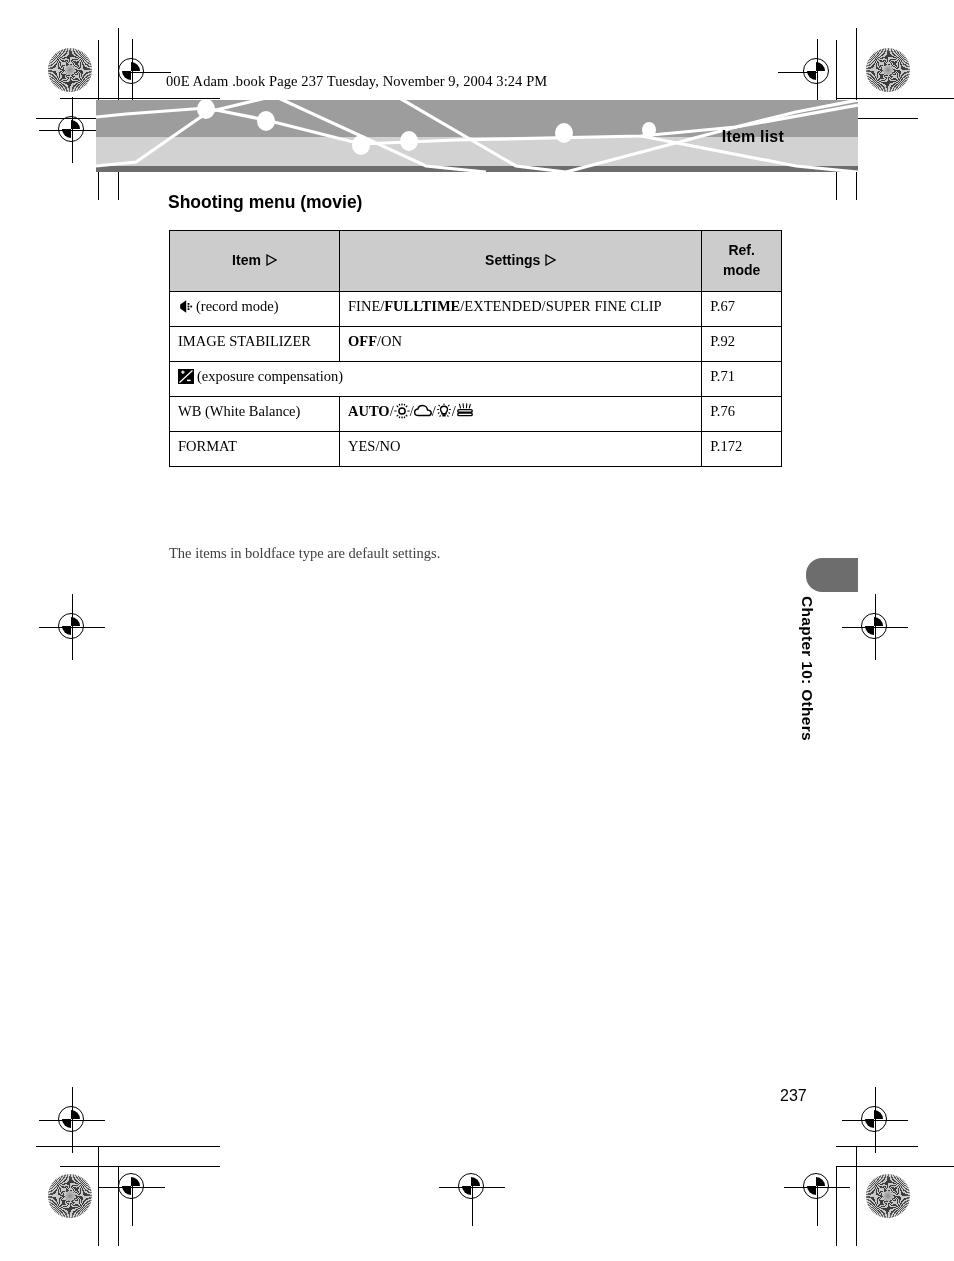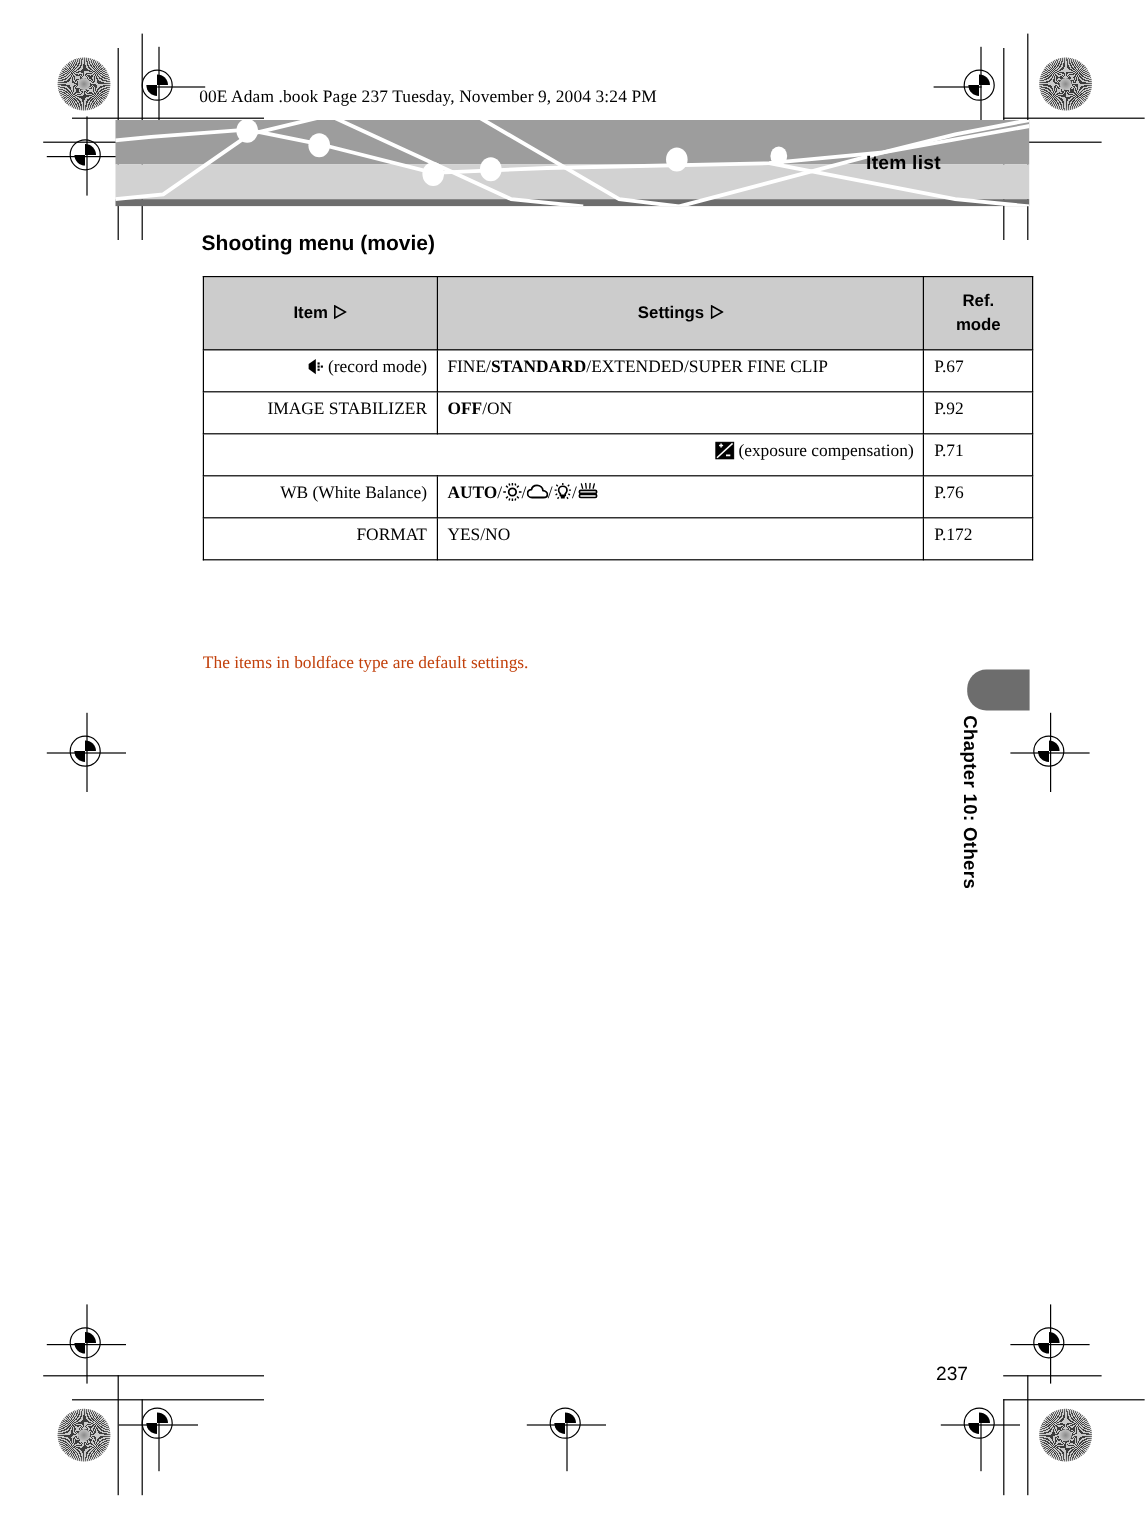--- a/index.html
+++ b/index.html
@@ -119,21 +119,21 @@
     font-family: "Liberation Sans", sans-serif;
     font-weight: bold;
     font-size: 17.5px;
     color: #000;
   }
 
   table.menu-table {
     position: absolute;
     left: 169px;
     top: 230px;
-    width: 692px;
+    width: 613px;
     border-collapse: collapse;
     font-size: 14.5px;
     color: #000;
   }
   table.menu-table th,
   table.menu-table td {
     border: 1px solid #000;
     padding: 4px 8px;
     vertical-align: top;
     line-height: 1.42;
@@ -145,35 +145,35 @@
     font-size: 14px;
     text-align: center;
     vertical-align: middle;
     height: 52px;
     padding: 4px 6px;
   }
   .col-item  { width: 170px; }
   .col-set   { width: 368px; }
   .col-ref   { width: 72px; }
 
-  td.item-cell { height: 26px; text-align: right; }
+  td.item-cell { height: 26px; }
   td.tall      { height: 52px; }
 
   .tri {
     display: inline-block;
     vertical-align: -1px;
     margin-left: 5px;
   }
 
   .note {
     position: absolute;
     left: 169px;
     top: 545px;
     font-size: 14.5px;
-    color: #c2410c;
+    color: #404040;
   }
 
   
   .ic {
     display: inline-block;
     vertical-align: -3px;
     margin-right: 3px;
   }
   .ic svg { display: block; }
 
@@ -199,21 +199,21 @@
     color: #000;
     writing-mode: vertical-rl;
     text-orientation: mixed;
     letter-spacing: .3px;
     white-space: nowrap;
   }
 
   .page-number {
     position: absolute;
     left: 780px;
-    top: 1137px;
+    top: 1087px;
     font-family: "Liberation Sans", sans-serif;
     font-size: 16px;
     color: #000;
   }
 </style>
 </head>
 <body>
 
 <div class="reg-line reg-h" style="left:60px;  top:98px;  width:160px;"></div>
 <div class="reg-line reg-h" style="left:36px;  top:118px; width:184px;"></div>
@@ -361,21 +361,21 @@
           <svg width="15" height="15" viewBox="0 0 15 15">
             <path d="M8.2,1.2 L8.2,13.8 L2.2,9.6 L2.2,5.4 Z" fill="#000"></path>
             <rect x="9.6" y="4.0" width="1.8" height="1.8" fill="#000"></rect>
             <rect x="9.6" y="6.6" width="1.8" height="1.8" fill="#000"></rect>
             <rect x="9.6" y="9.2" width="1.8" height="1.8" fill="#000"></rect>
             <rect x="12.3" y="6.6" width="1.8" height="1.8" fill="#000"></rect>
           </svg>
         </span><span>(record mode)</span>
       </td>
       <td>
-        <span>FINE/</span><b>STANDARD</b><span>/EXTENDED/SUPER FINE CLIP</span>
+        <span>FINE/</span><b>FULLTIME</b><span>/EXTENDED/SUPER FINE CLIP</span>
       </td>
       <td>P.67</td>
     </tr>
 
     <tr>
       <td class="item-cell">
         <span>IMAGE STABILIZER</span>
       </td>
       <td>
         <b>OFF</b><span>/ON</span>

